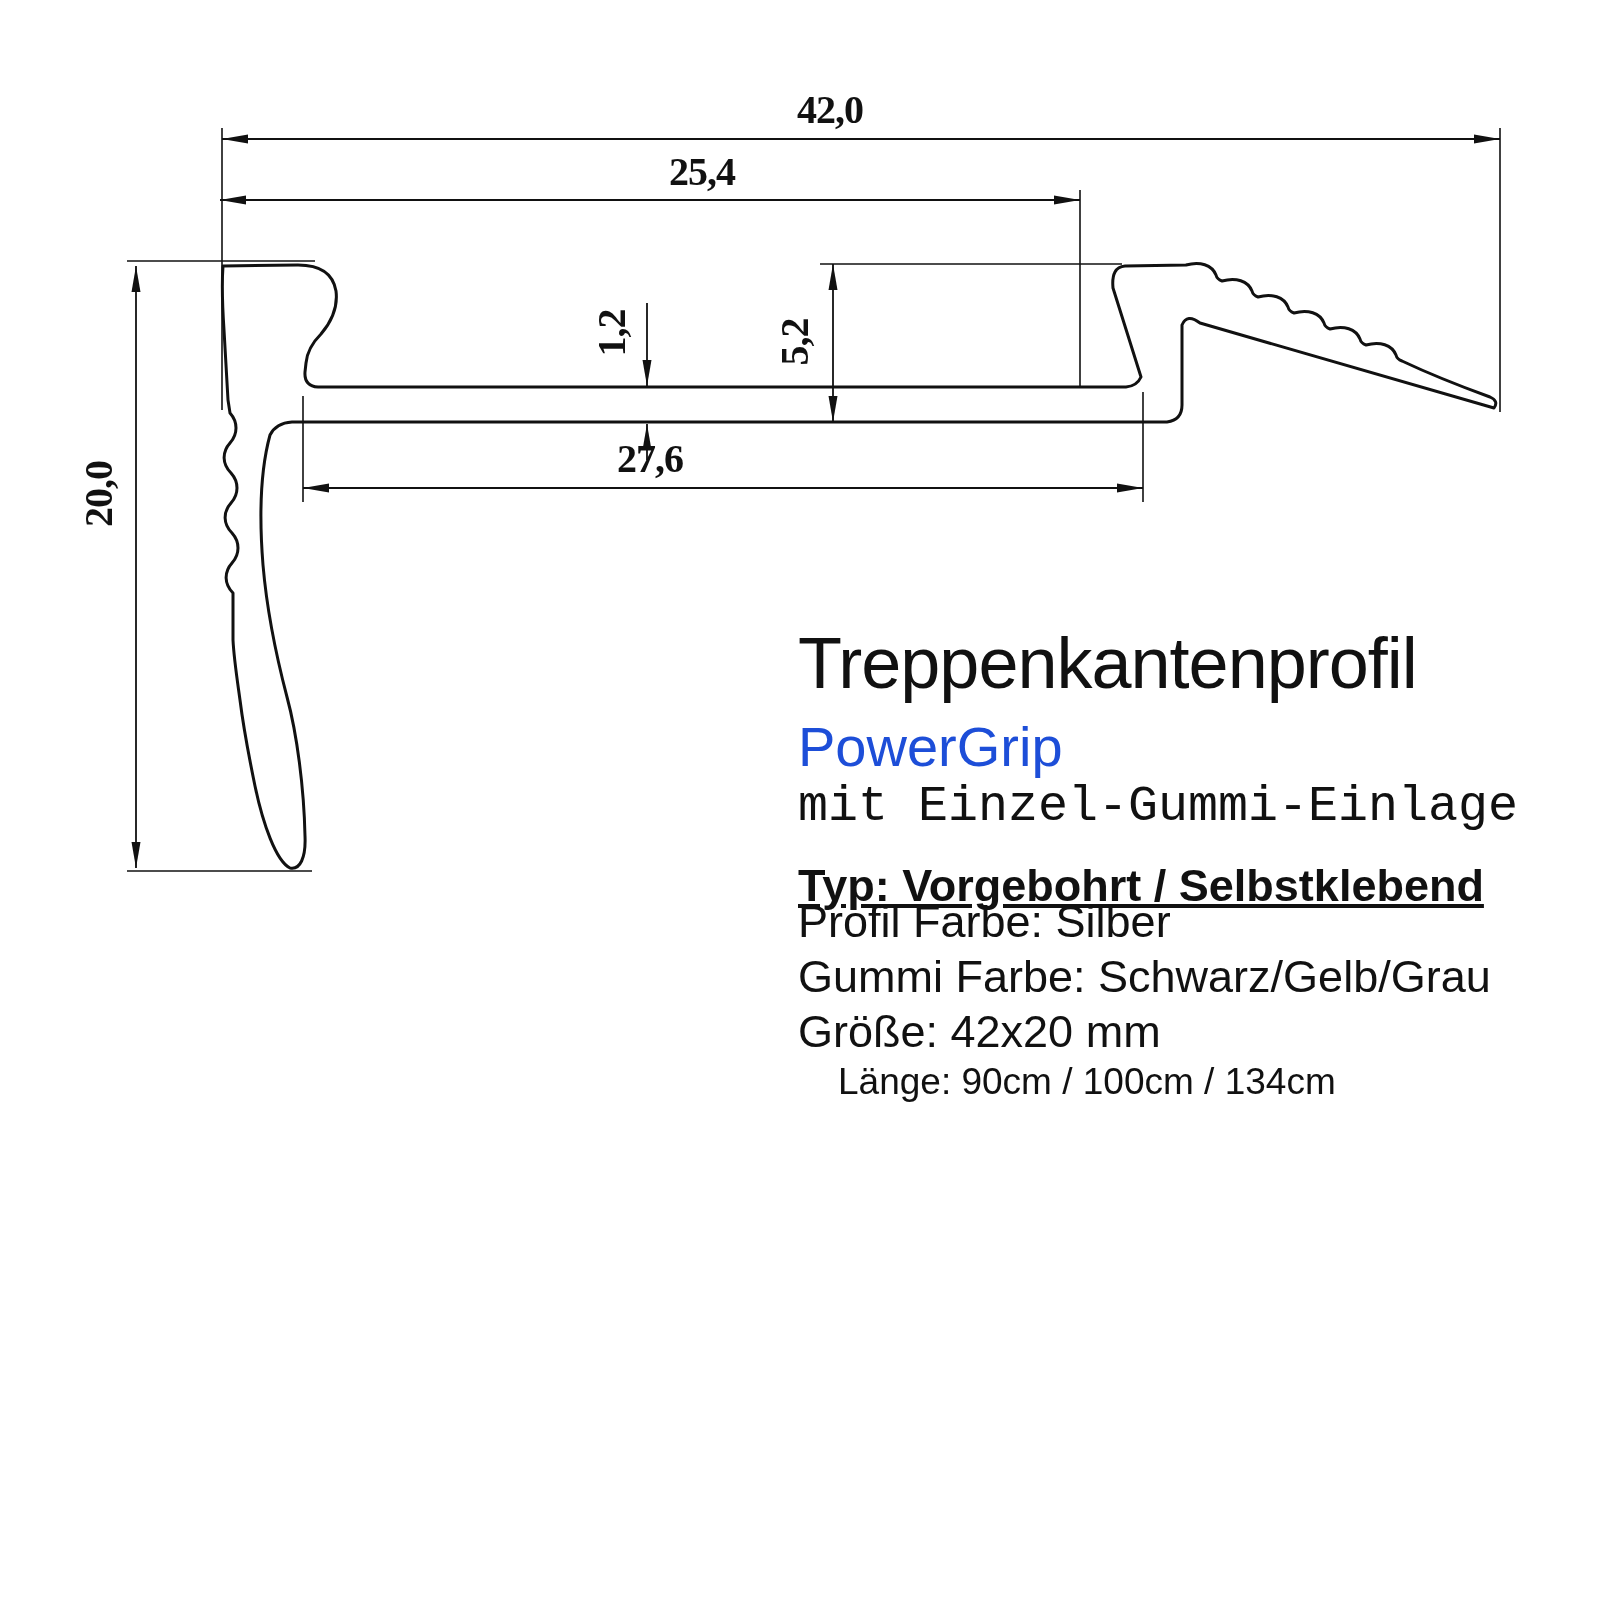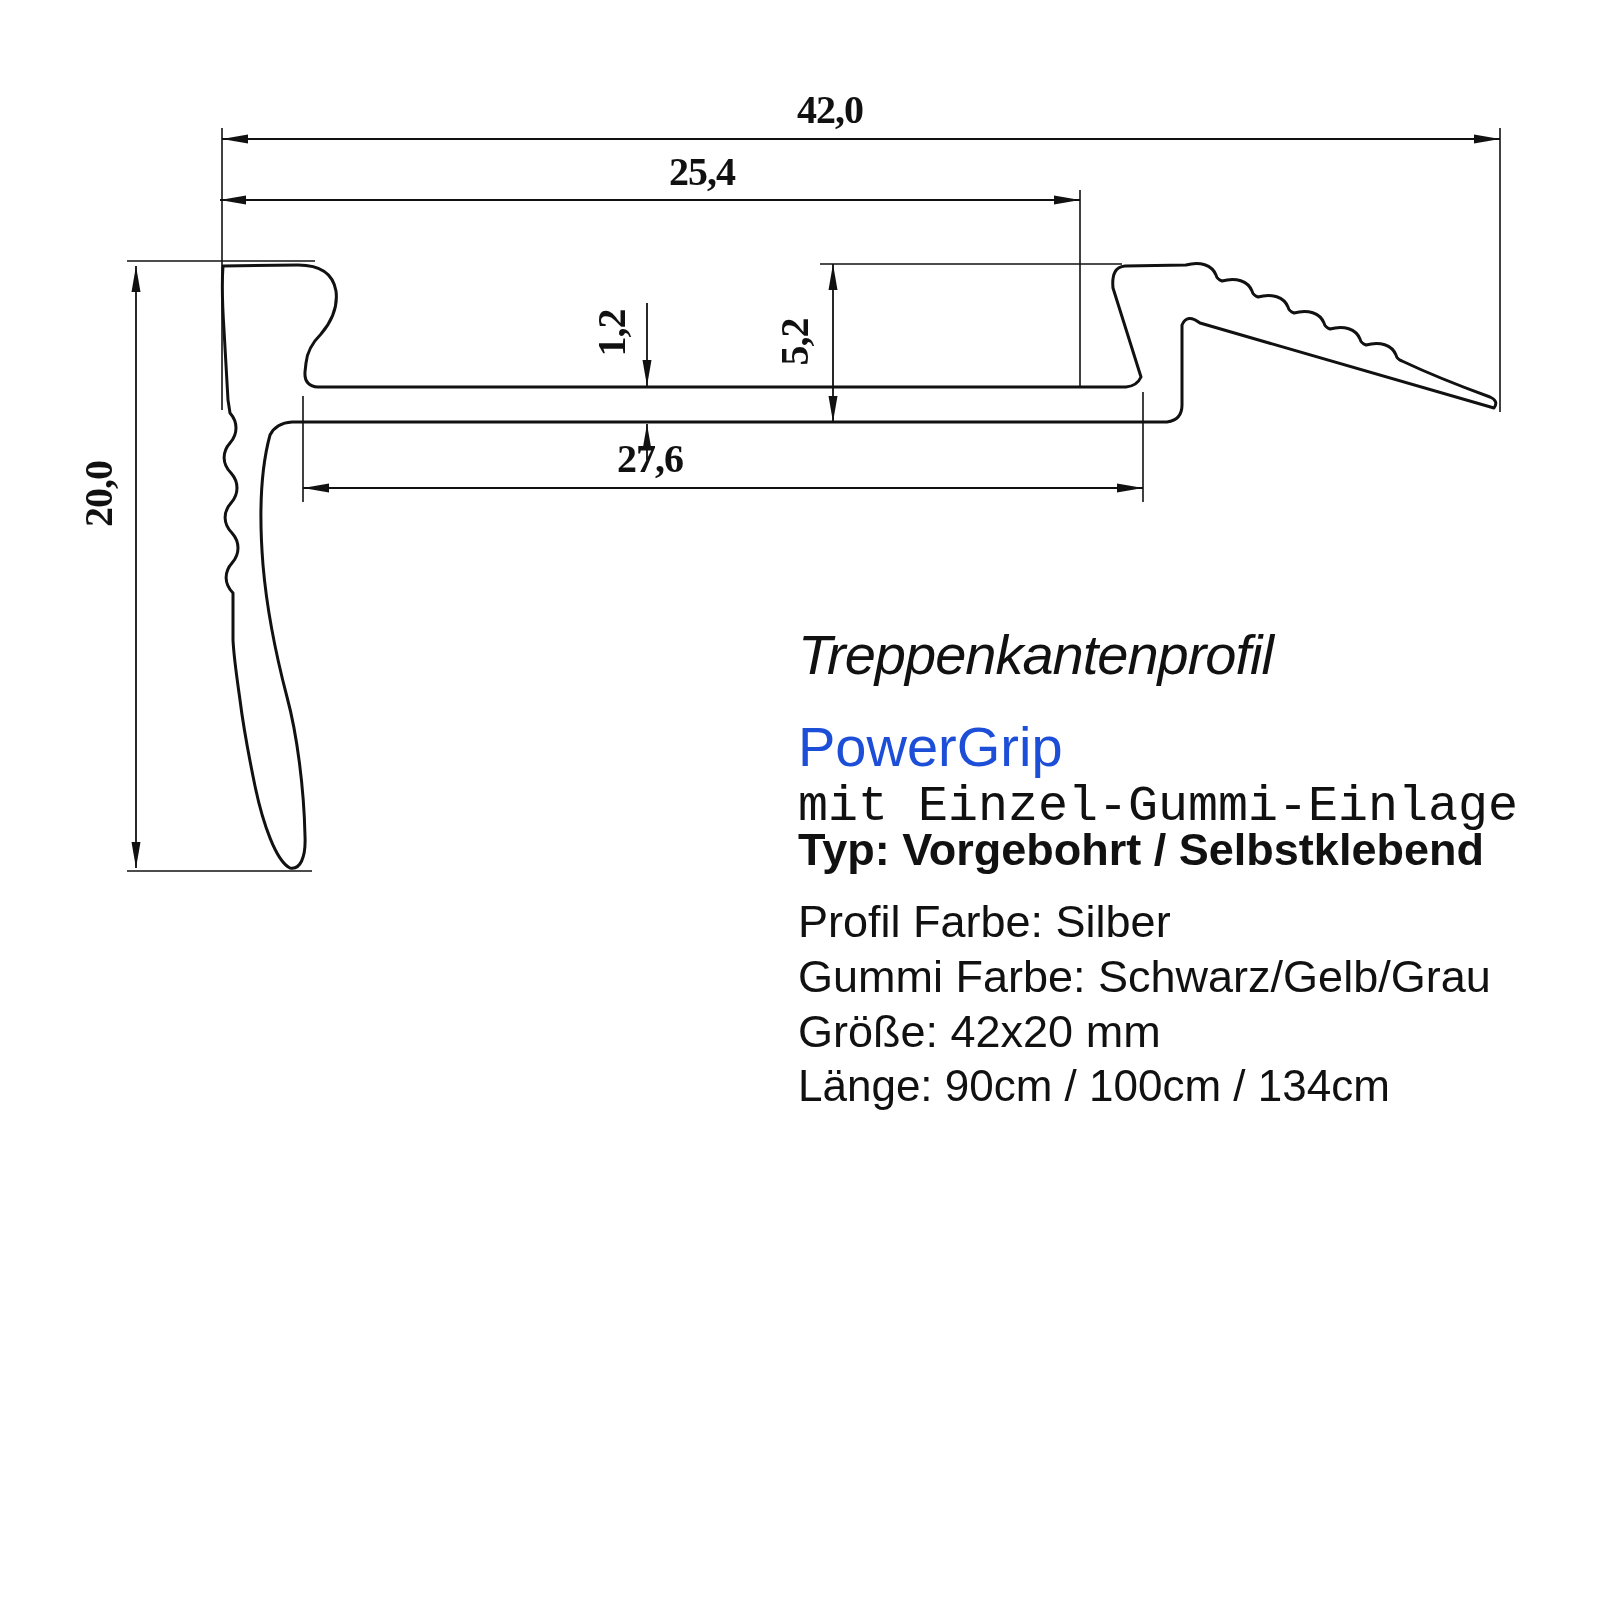--- a/index.html
+++ b/index.html
@@ -9,28 +9,28 @@
   .drawing-stroke{fill:none;stroke:#111;stroke-width:3;stroke-linejoin:round;stroke-linecap:round;}
   .dim-line{fill:none;stroke:#111;stroke-width:1.8;}
   .ext-line{fill:none;stroke:#111;stroke-width:1.6;}
   .arrow{fill:#111;stroke:none;}
   .dim-label{font:700 40px "Liberation Serif",serif;fill:#111;letter-spacing:-1px;}
   .alu{fill:#ffffff;stroke:#2e2e2e;stroke-width:2;stroke-linejoin:round;stroke-linecap:round;}
   .rubber-use{stroke-width:2;stroke-linejoin:round;}
   
   .textblock{position:absolute;left:798px;top:0;width:780px;}
   .t-line{position:absolute;left:0;white-space:nowrap;}
-  .t-title{top:622px;font-size:56px;letter-spacing:-1px;font-style:italic;}
+  .t-title{top:622px;font-size:72px;letter-spacing:-1px;}
   .t-brand{top:714px;font-size:56px;}
   .t-sub{top:778px;font-size:50px;font-family:Liberation Mono, monospace;}
-  .t-typ{top:824px;font-size:45px;font-weight:700;}
+  .t-typ{top:860px;font-size:45px;font-weight:700;text-decoration:underline;}
   .t-profil{top:896px;font-size:45px;}
   .t-gummi{top:951px;font-size:45px;}
   .t-groesse{top:1006px;font-size:45px;text-align:right;}
-  .t-laenge{top:1061px;font-size:44px;}
+  .t-laenge{top:1061px;font-size:37px;margin-left:40px;}
 </style>
 </head>
 <body>
 
 <div id="page">
 
   <svg style="left:0;top:0" width="1600" height="1240" viewBox="0 0 1600 1240">
 
     <path class="drawing-stroke" d="
       M 223,266

